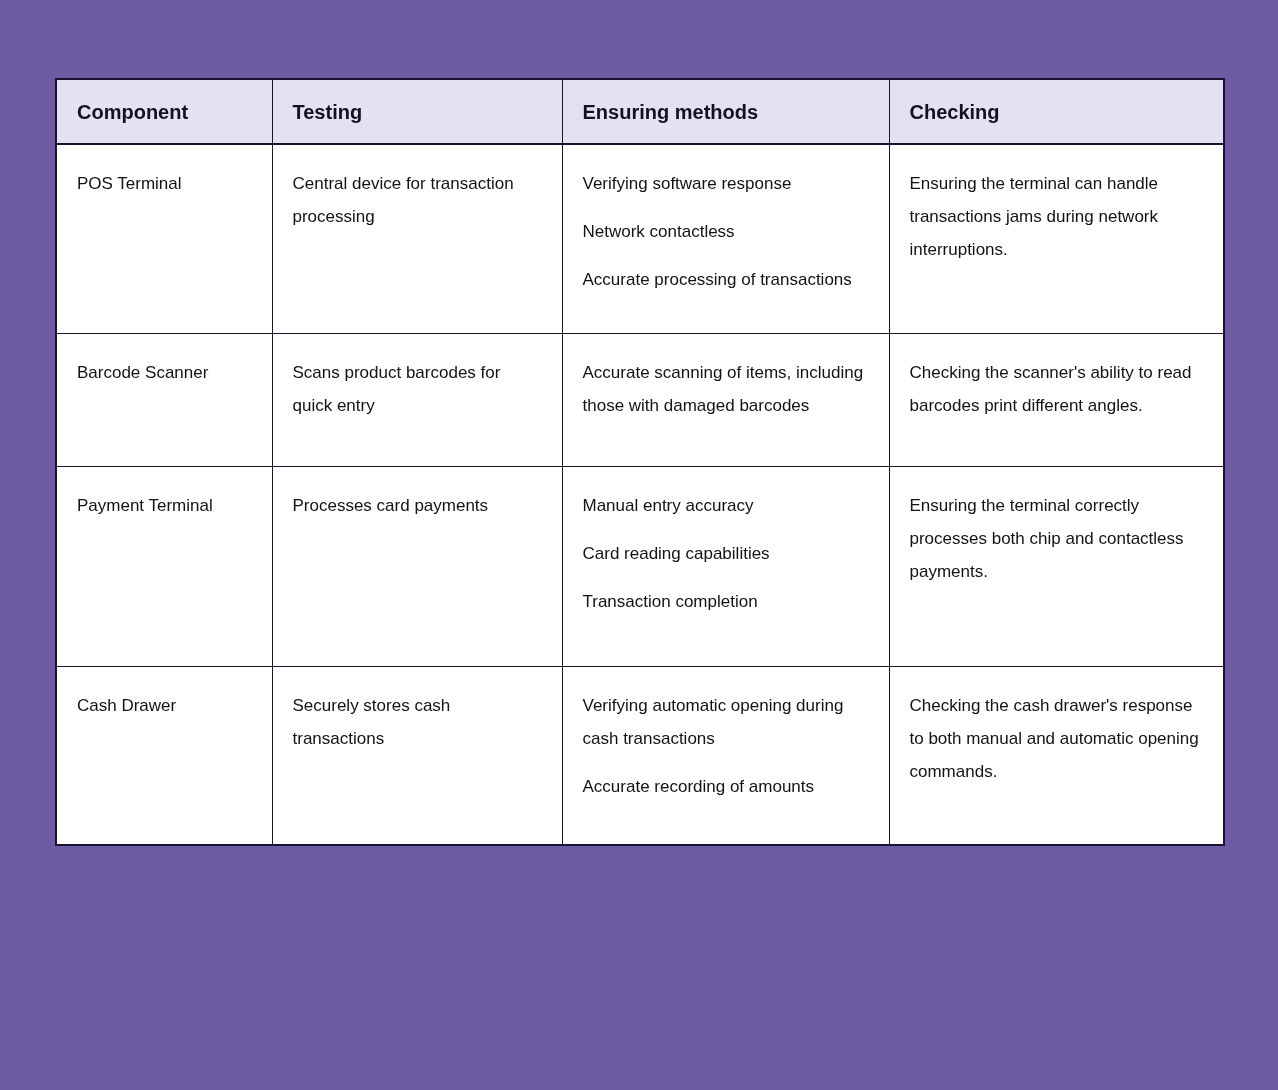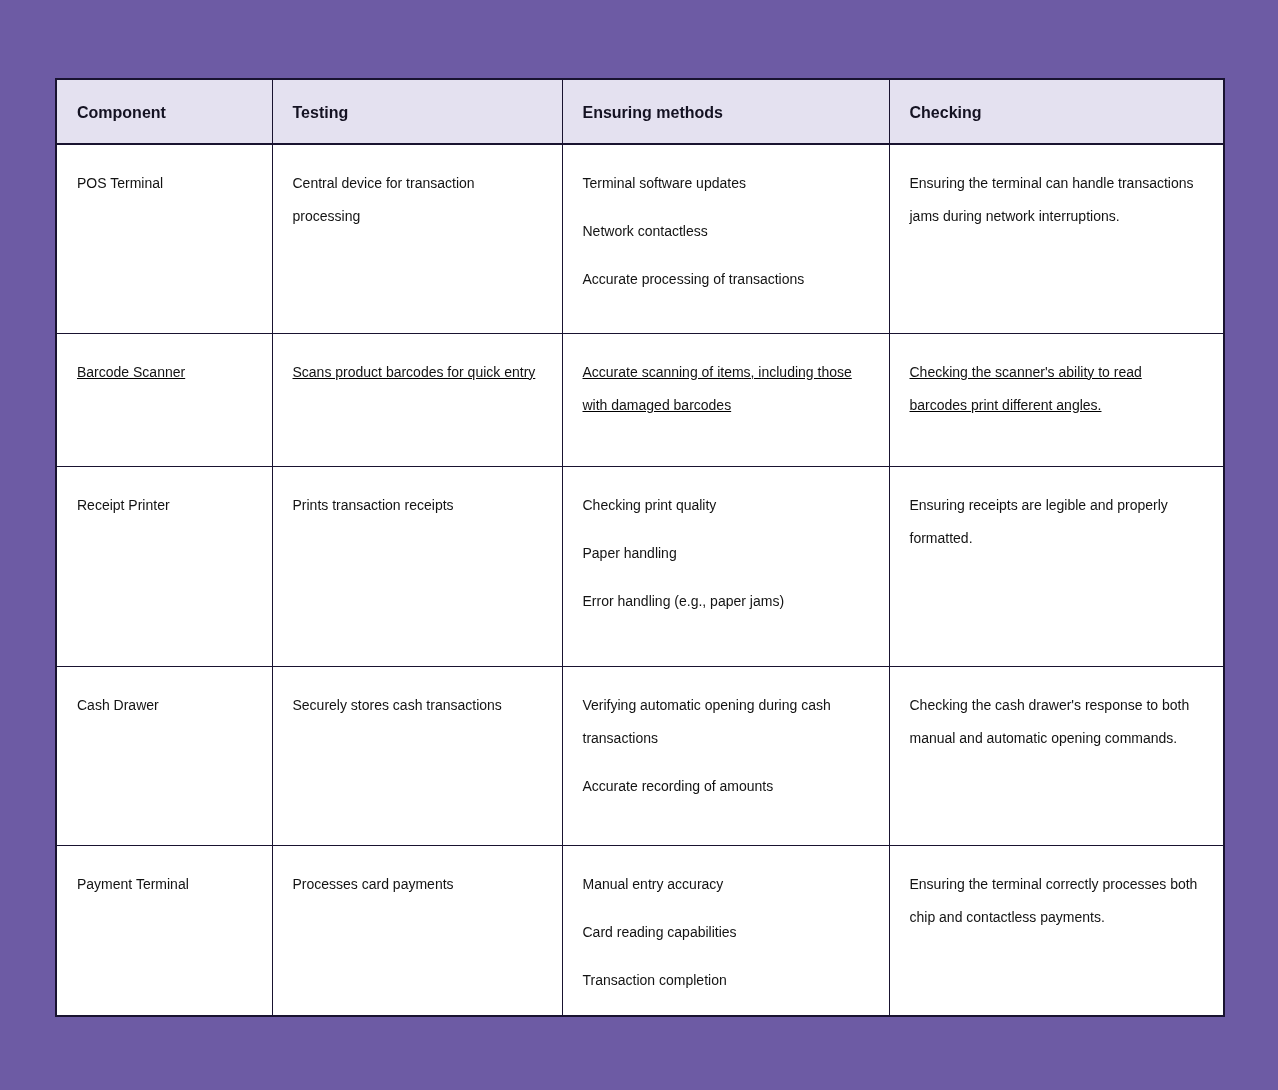--- a/index.html
+++ b/index.html
@@ -27,39 +27,39 @@
     background: #ffffff;
     border: 2px solid #191330;
   }
   table.pos-table th,
   table.pos-table td {
     border: 1px solid #191330;
     vertical-align: top;
     text-align: left;
     padding: 22px 22px 18px 20px;
     color: #131313;
-    font-size: 14px;
+    font-size: 17px;
     line-height: 33px;
     word-wrap: break-word;
   }
   table.pos-table thead th {
     background: #e4e1f0;
     border-bottom: 2px solid #191330;
-    font-size: 16px;
+    font-size: 20px;
     font-weight: 700;
     color: #141222;
     padding-top: 16px;
     padding-bottom: 14px;
     height: 64px;
     box-sizing: border-box;
     vertical-align: middle;
   }
   
   tbody tr:nth-child(1) { height: 189px; }
-  tbody tr:nth-child(2) { height: 133px; text-decoration: underline; }
+  tbody tr:nth-child(2) { height: 133px; }
   tbody tr:nth-child(3) { height: 200px; }
   tbody tr:nth-child(4) { height: 179px; }
   tbody tr:nth-child(5) { height: 166px; }
 
   td p {
     margin: 0 0 15px 0;
   }
   td p:last-child {
     margin-bottom: 0;
   }
@@ -81,58 +81,48 @@
         <th>Testing</th>
         <th>Ensuring methods</th>
         <th>Checking</th>
       </tr>
     </thead>
     <tbody id="table-body">
         <tr>
           <td>POS Terminal</td>
           <td>Central device for transaction processing</td>
           <td>
-            <p>Terminal software updates</p>
+            <p>Verifying software response</p>
             <p>Network contactless</p>
             <p>Accurate processing of transactions</p>
           </td>
           <td>Ensuring the terminal can handle transactions jams during network interruptions.</td>
         </tr>
         <tr>
           <td>Barcode Scanner</td>
           <td>Scans product barcodes for quick entry</td>
           <td>
             <p>Accurate scanning of items, including those with damaged barcodes</p>
           </td>
           <td>Checking the scanner's ability to read barcodes print different angles.</td>
         </tr>
         <tr>
-          <td>Receipt Printer</td>
-          <td>Prints transaction receipts</td>
+          <td>Payment Terminal</td>
+          <td>Processes card payments</td>
           <td>
-            <p>Checking print quality</p>
-            <p>Paper handling</p>
-            <p>Error handling (e.g., paper jams)</p>
+            <p>Manual entry accuracy</p>
+            <p>Card reading capabilities</p>
+            <p>Transaction completion</p>
           </td>
-          <td>Ensuring receipts are legible and properly formatted.</td>
+          <td>Ensuring the terminal correctly processes both chip and contactless payments.</td>
         </tr>
         <tr>
           <td>Cash Drawer</td>
           <td>Securely stores cash transactions</td>
           <td>
             <p>Verifying automatic opening during cash transactions</p>
             <p>Accurate recording of amounts</p>
           </td>
           <td>Checking the cash drawer's response to both manual and automatic opening commands.</td>
         </tr>
-        <tr>
-          <td>Payment Terminal</td>
-          <td>Processes card payments</td>
-          <td>
-            <p>Manual entry accuracy</p>
-            <p>Card reading capabilities</p>
-            <p>Transaction completion</p>
-          </td>
-          <td>Ensuring the terminal correctly processes both chip and contactless payments.</td>
-        </tr>
       </tbody>
   </table>
 </div>
 
 </body></html>

